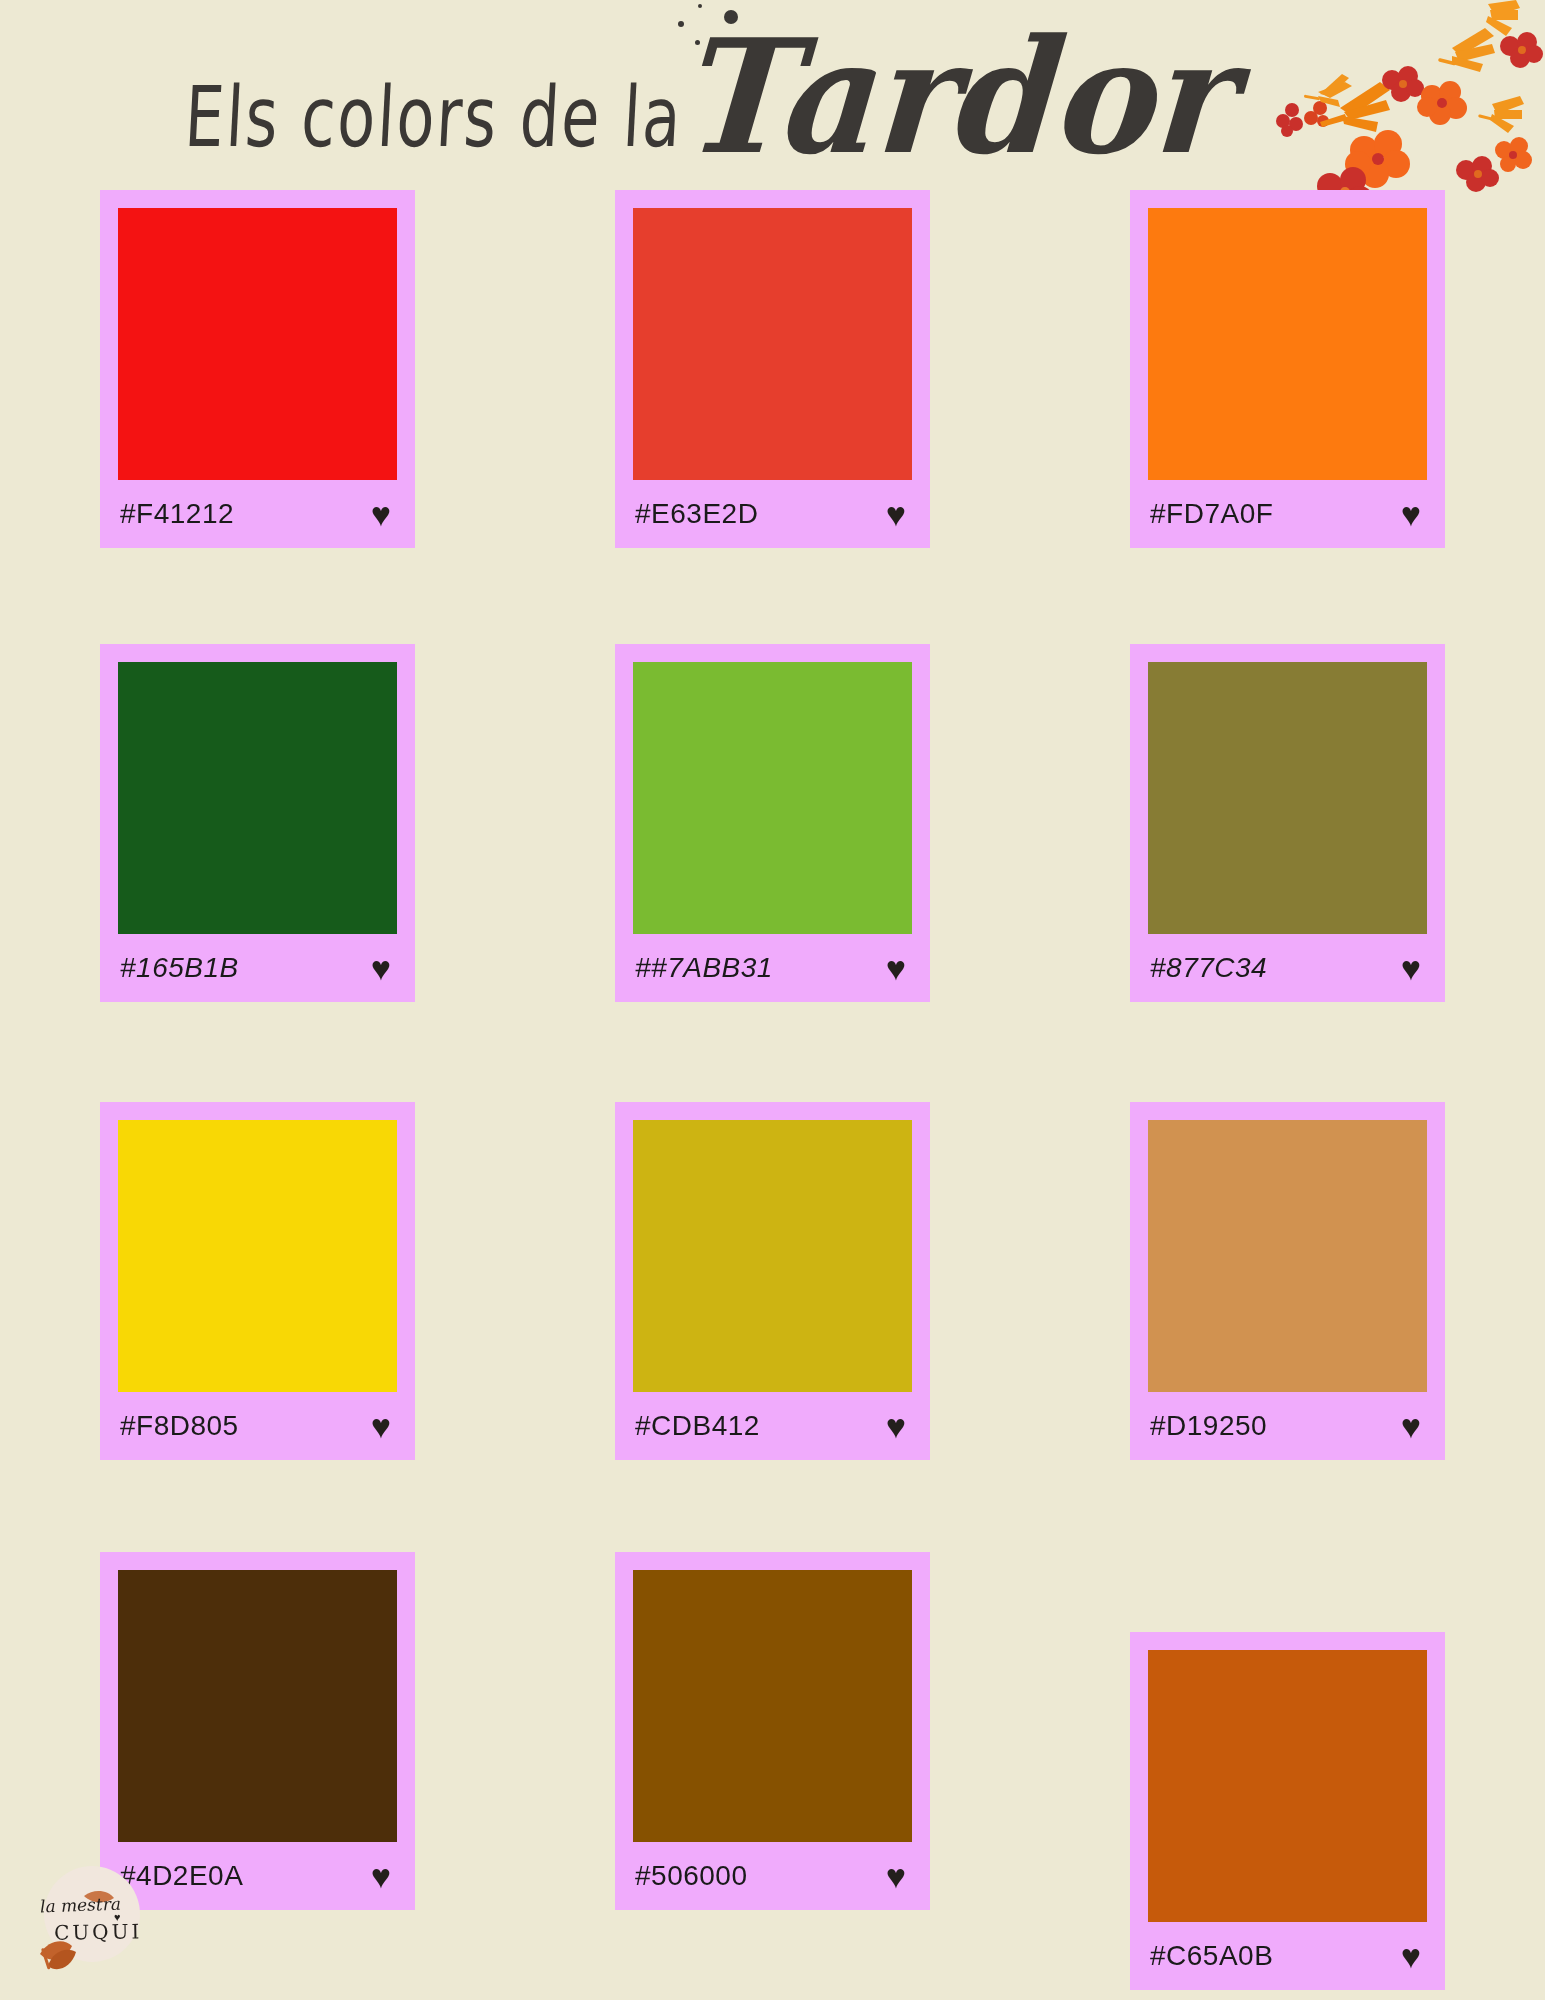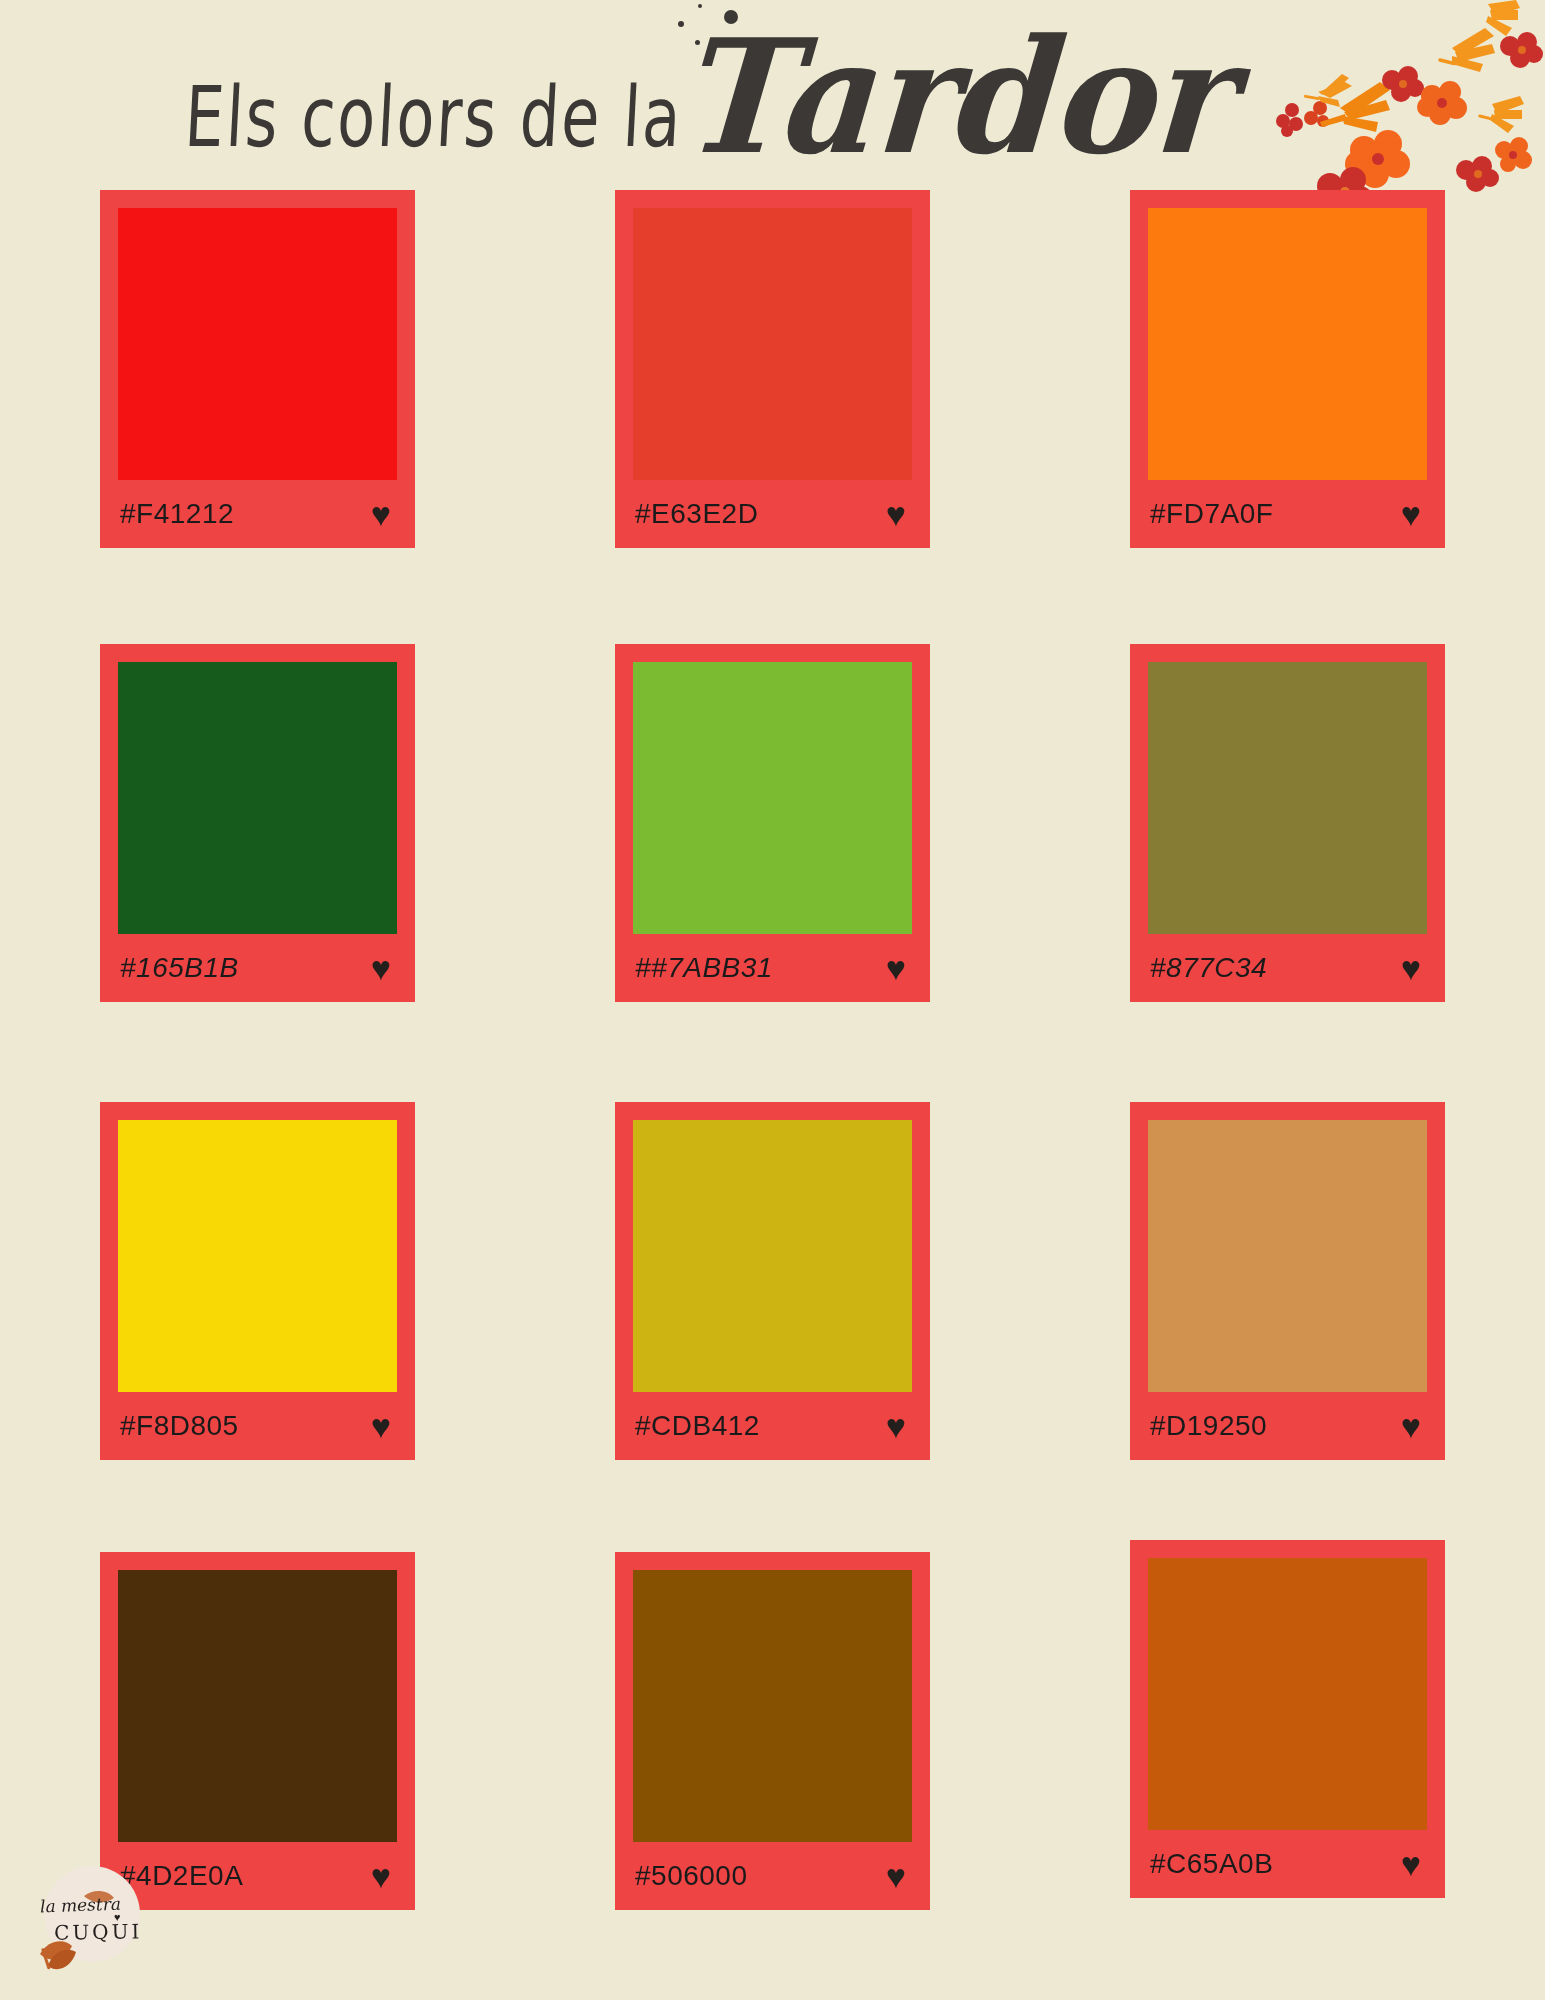--- a/index.html
+++ b/index.html
@@ -60,21 +60,21 @@
   }
   .cell{
     width:315px;
     height:450px;
     display:flex;
     align-items:flex-start;
     justify-content:center;
   }
   .card{
     width:315px;
-    background:#ef4444;
+    background:#f0abfc;
     padding:18px 18px 0 18px;
     box-sizing:border-box;
     display:flex;
     flex-direction:column;
   }
   .swatch{
     width:100%;
     height:272px;
   }
   .card-foot{
@@ -96,21 +96,21 @@
     font-size:34px;
     line-height:1;
     color:#231F1C;
   }
 
   
   .cell.r1{padding-top:0px;}
   .cell.r2{padding-top:0px;font-style:italic;}
   .cell.r3{padding-top:4px;}
   .cell.r4{padding-top:0px;}
-  .cell.c3.r4{padding-top:-10px;}
+  .cell.c3.r4{padding-top:-10px;align-items:flex-end;}
 
   
   .logo{
     position:absolute;
     left:22px; bottom:12px;
     width:150px; height:140px;
   }
   .logo-blob{
     position:absolute;
     left:22px; top:18px;

